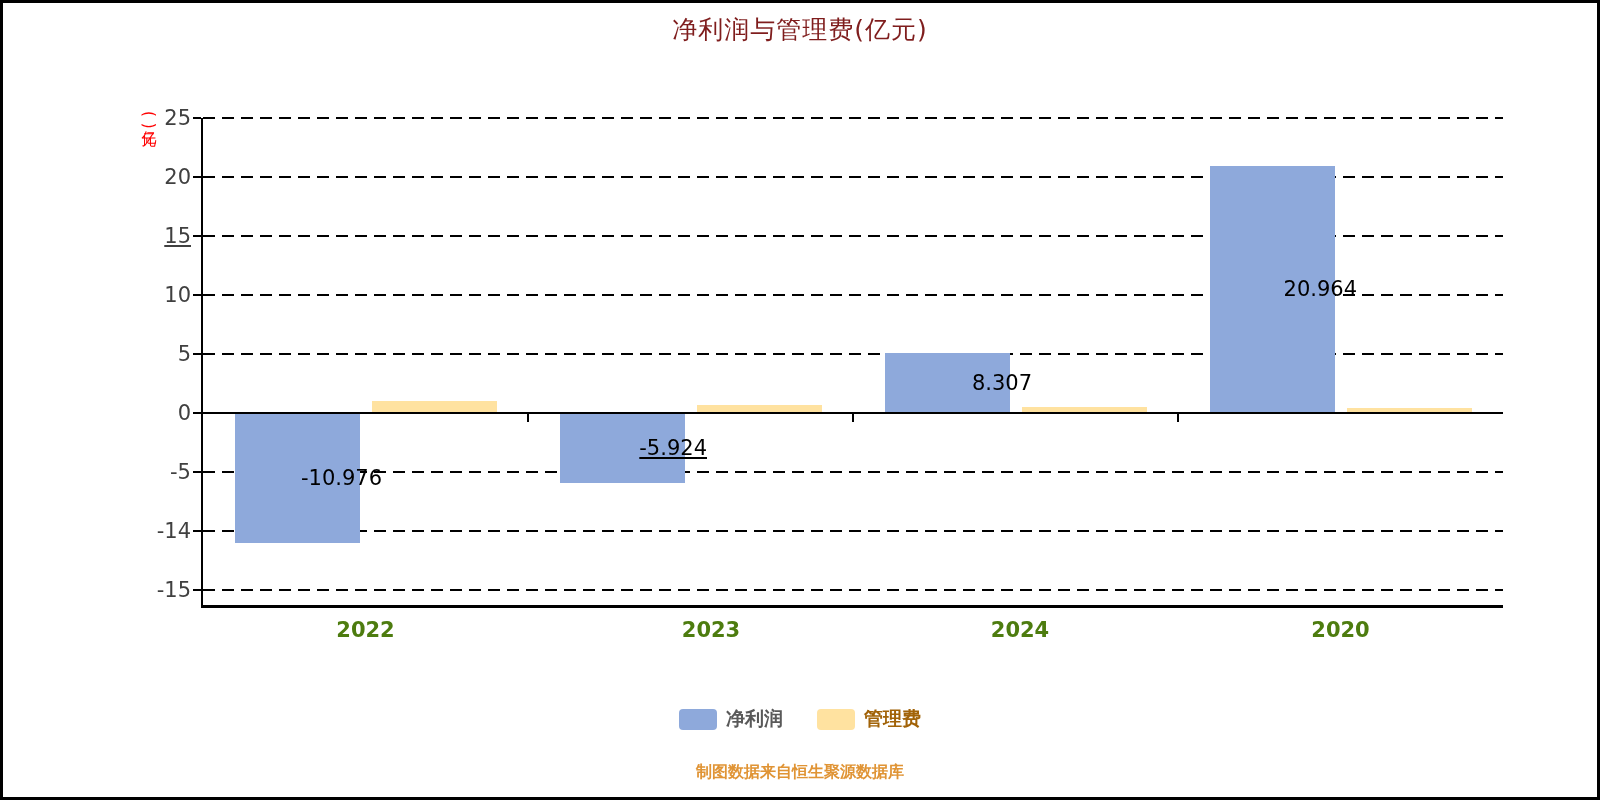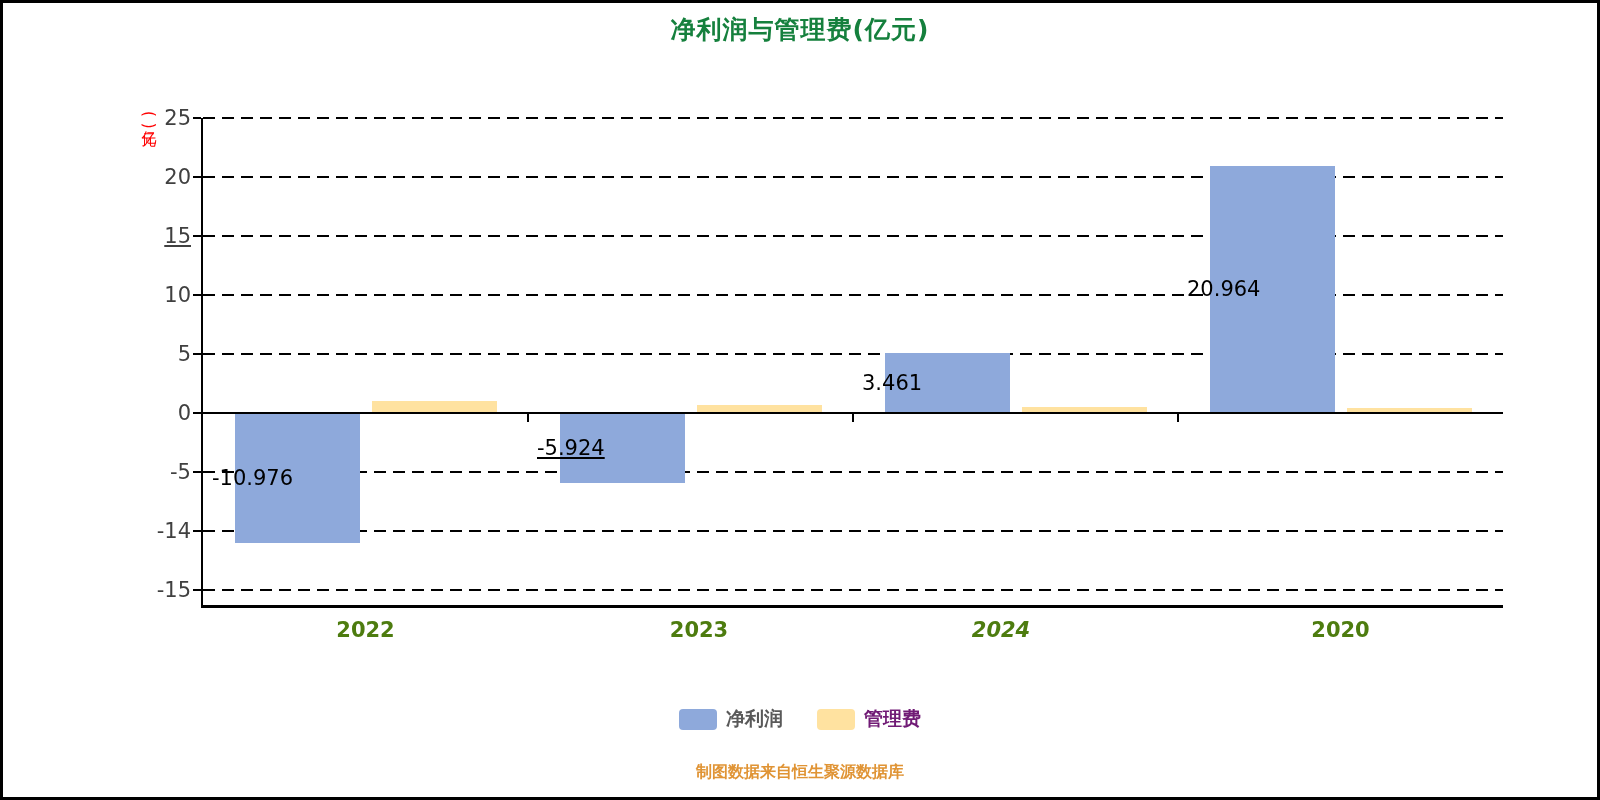--- a/index.html
+++ b/index.html
@@ -6,21 +6,21 @@
   html, body { width:1600px; height:800px; }
   body {
     font-family:"DejaVu Sans","Liberation Sans",sans-serif;
     background:#ffffff;
     position:relative;
     border:3px solid #000;
     overflow:hidden;
   }
   .chart-title {
     position:absolute; top:10px; left:0; width:100%;
-    text-align:center; font-size:25px; font-weight:bold; color:#15803d;
+    text-align:center; font-size:25px; font-weight:normal; color:#7f1d1d;
     letter-spacing:1px;
   }
   .y-unit-label {
     position:absolute; left:136px; top:108px;
     color:#ff0000; font-size:15px;
     writing-mode:vertical-rl; text-orientation:mixed;
     letter-spacing:2px;
   }
   .plot {
     position:absolute; left:200px; top:115px; width:1300px; height:490px;
@@ -34,21 +34,21 @@
   }
   .zero-line { position:absolute; left:0; width:100%; height:2px; background:#000; z-index:5; }
   .y-tick-mark { position:absolute; left:-10px; width:8px; height:2px; background:#000; }
   .y-tick-label {
     position:absolute; left:-82px; width:70px; text-align:right;
     font-size:21px; color:#404040; line-height:26px;
   }
   .x-boundary-tick { position:absolute; width:2px; height:9px; background:#000; z-index:6; }
   .bar { position:absolute; z-index:2; }
   .bar-value-label {
-    position:absolute; z-index:7; width:170px; text-align:left;
+    position:absolute; z-index:7; width:170px; text-align:right;
     font-size:21px; color:#000; line-height:26px;
   }
   .x-tick-label {
     position:absolute; top:500px; width:200px; text-align:center;
     font-size:21px; color:#4d7c0f; font-weight:bold;
   }
   .legend {
     position:absolute; top:703px; left:0; width:100%;
     display:flex; justify-content:center; align-items:center; gap:34px;
   }
@@ -100,35 +100,35 @@
     <div class="x-boundary-tick" style="left: 324px; top: 295px;"></div>
     <div class="x-boundary-tick" style="left: 649px; top: 295px;"></div>
     <div class="x-boundary-tick" style="left: 974px; top: 295px;"></div>
     <div class="bar" style="left: 31.5px; top: 295px; width: 125px; height: 129.517px; background: rgb(142, 169, 219);"></div>
     <div class="bar-value-label" style="left: 9px; top: 346.758px;">-10.976</div>
     <div class="bar" style="left: 168.5px; top: 283.2px; width: 125px; height: 11.8px; background: rgb(255, 226, 160);"></div>
     <div class="x-tick-label" style="left: 62.5px;">2022</div>
     <div class="bar" style="left: 356.5px; top: 295px; width: 125px; height: 69.9032px; background: rgb(142, 169, 219);"></div>
     <div class="bar-value-label" style="left: 334px; top: 316.952px; text-decoration: underline;">-5.924</div>
     <div class="bar" style="left: 493.5px; top: 287.33px; width: 125px; height: 7.67px; background: rgb(255, 226, 160);"></div>
-    <div class="x-tick-label" style="left: 396px;">2023</div>
+    <div class="x-tick-label" style="left: 408px;">2023</div>
     <div class="bar" style="left: 681.5px; top: 235.28px; width: 125px; height: 59.7198px; background: rgb(142, 169, 219);"></div>
-    <div class="bar-value-label" style="left: 659px; top: 252.14px;">3.461</div>
+    <div class="bar-value-label" style="left: 659px; top: 252.14px;">8.307</div>
     <div class="bar" style="left: 818.5px; top: 289.1px; width: 125px; height: 5.9px; background: rgb(255, 226, 160);"></div>
-    <div class="x-tick-label" style="left: 698px; font-style: italic;">2024</div>
+    <div class="x-tick-label" style="left: 717px;">2024</div>
     <div class="bar" style="left: 1006.5px; top: 47.6248px; width: 125px; height: 247.375px; background: rgb(142, 169, 219);"></div>
     <div class="bar-value-label" style="left: 984px; top: 158.312px;">20.964</div>
     <div class="bar" style="left: 1143.5px; top: 289.69px; width: 125px; height: 5.31px; background: rgb(255, 226, 160);"></div>
     <div class="x-tick-label" style="left: 1037.5px;">2020</div>
   </div>
 
 <div class="legend" id="legend">
     <div class="legend-item">
       <div class="legend-swatch" style="background: rgb(142, 169, 219);"></div>
       <div class="legend-label" style="color: rgb(89, 89, 89);">净利润</div>
     </div>
     <div class="legend-item">
       <div class="legend-swatch" style="background: rgb(255, 226, 160);"></div>
-      <div class="legend-label" style="color: #701a75;">管理费</div>
+      <div class="legend-label" style="color: #a16207;">管理费</div>
     </div>
   </div>
 
 <div class="source-note" style="color: rgb(224, 148, 53);">制图数据来自恒生聚源数据库</div>
 
 </body></html>

